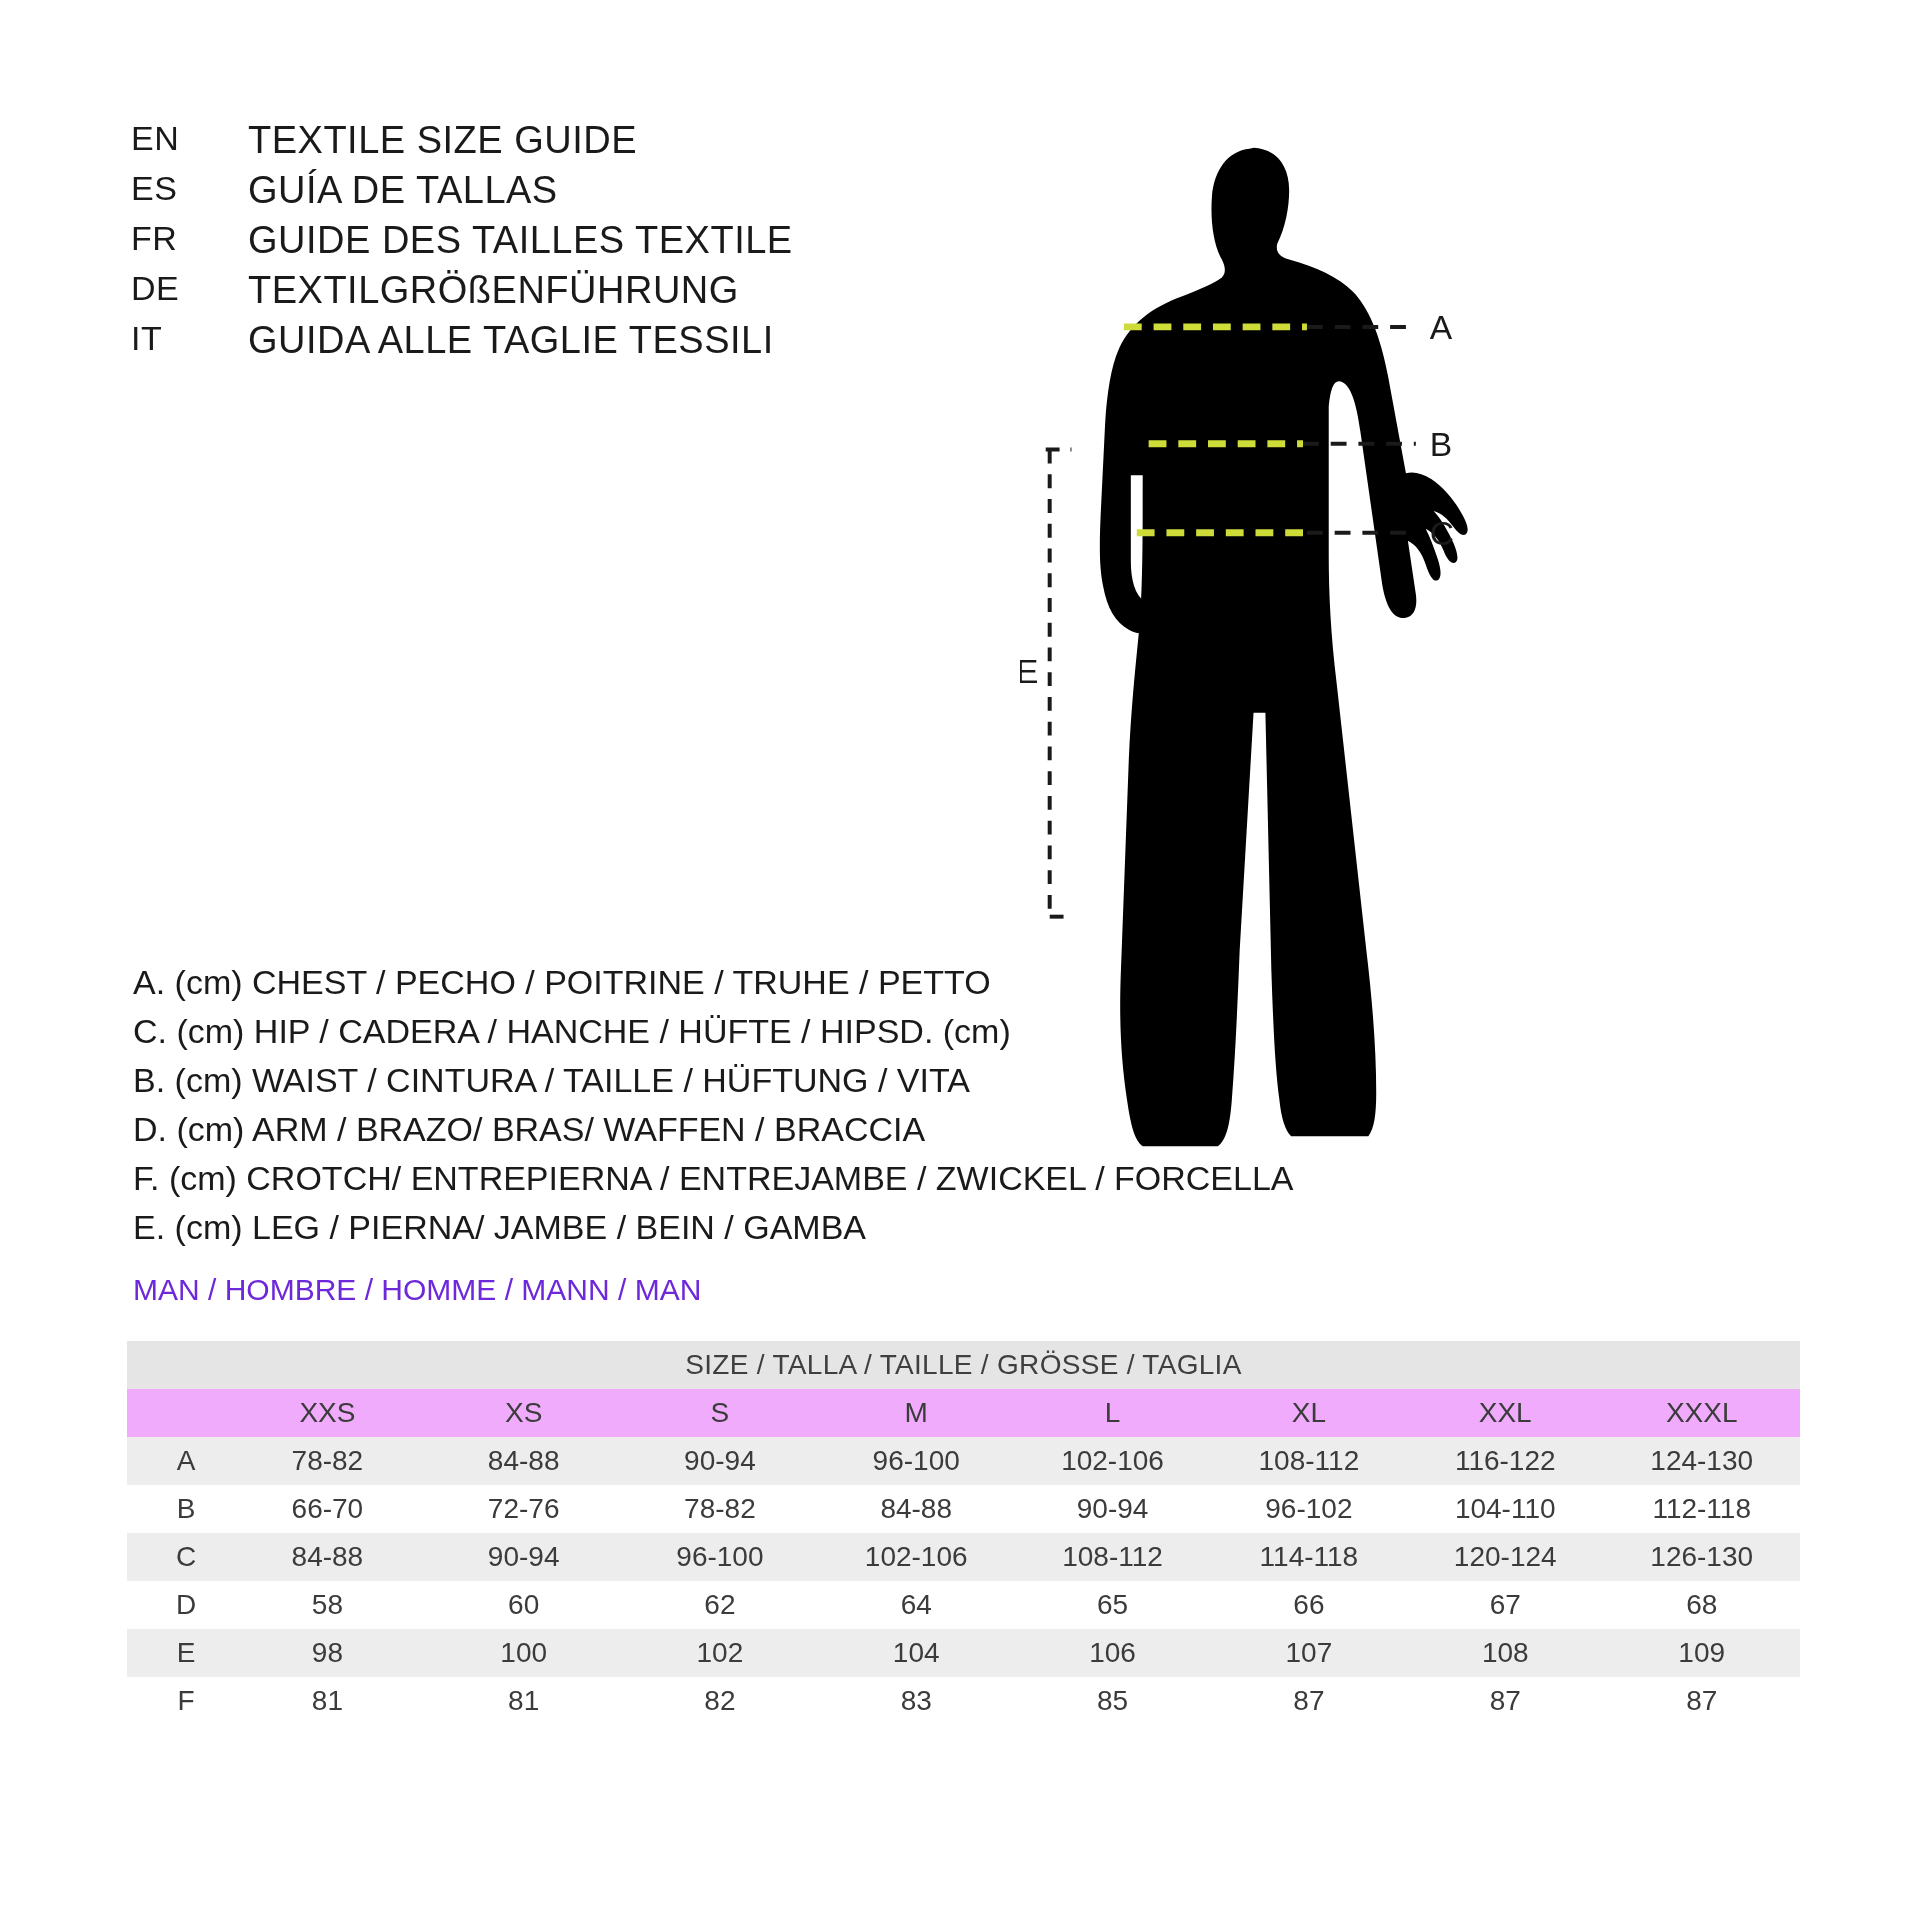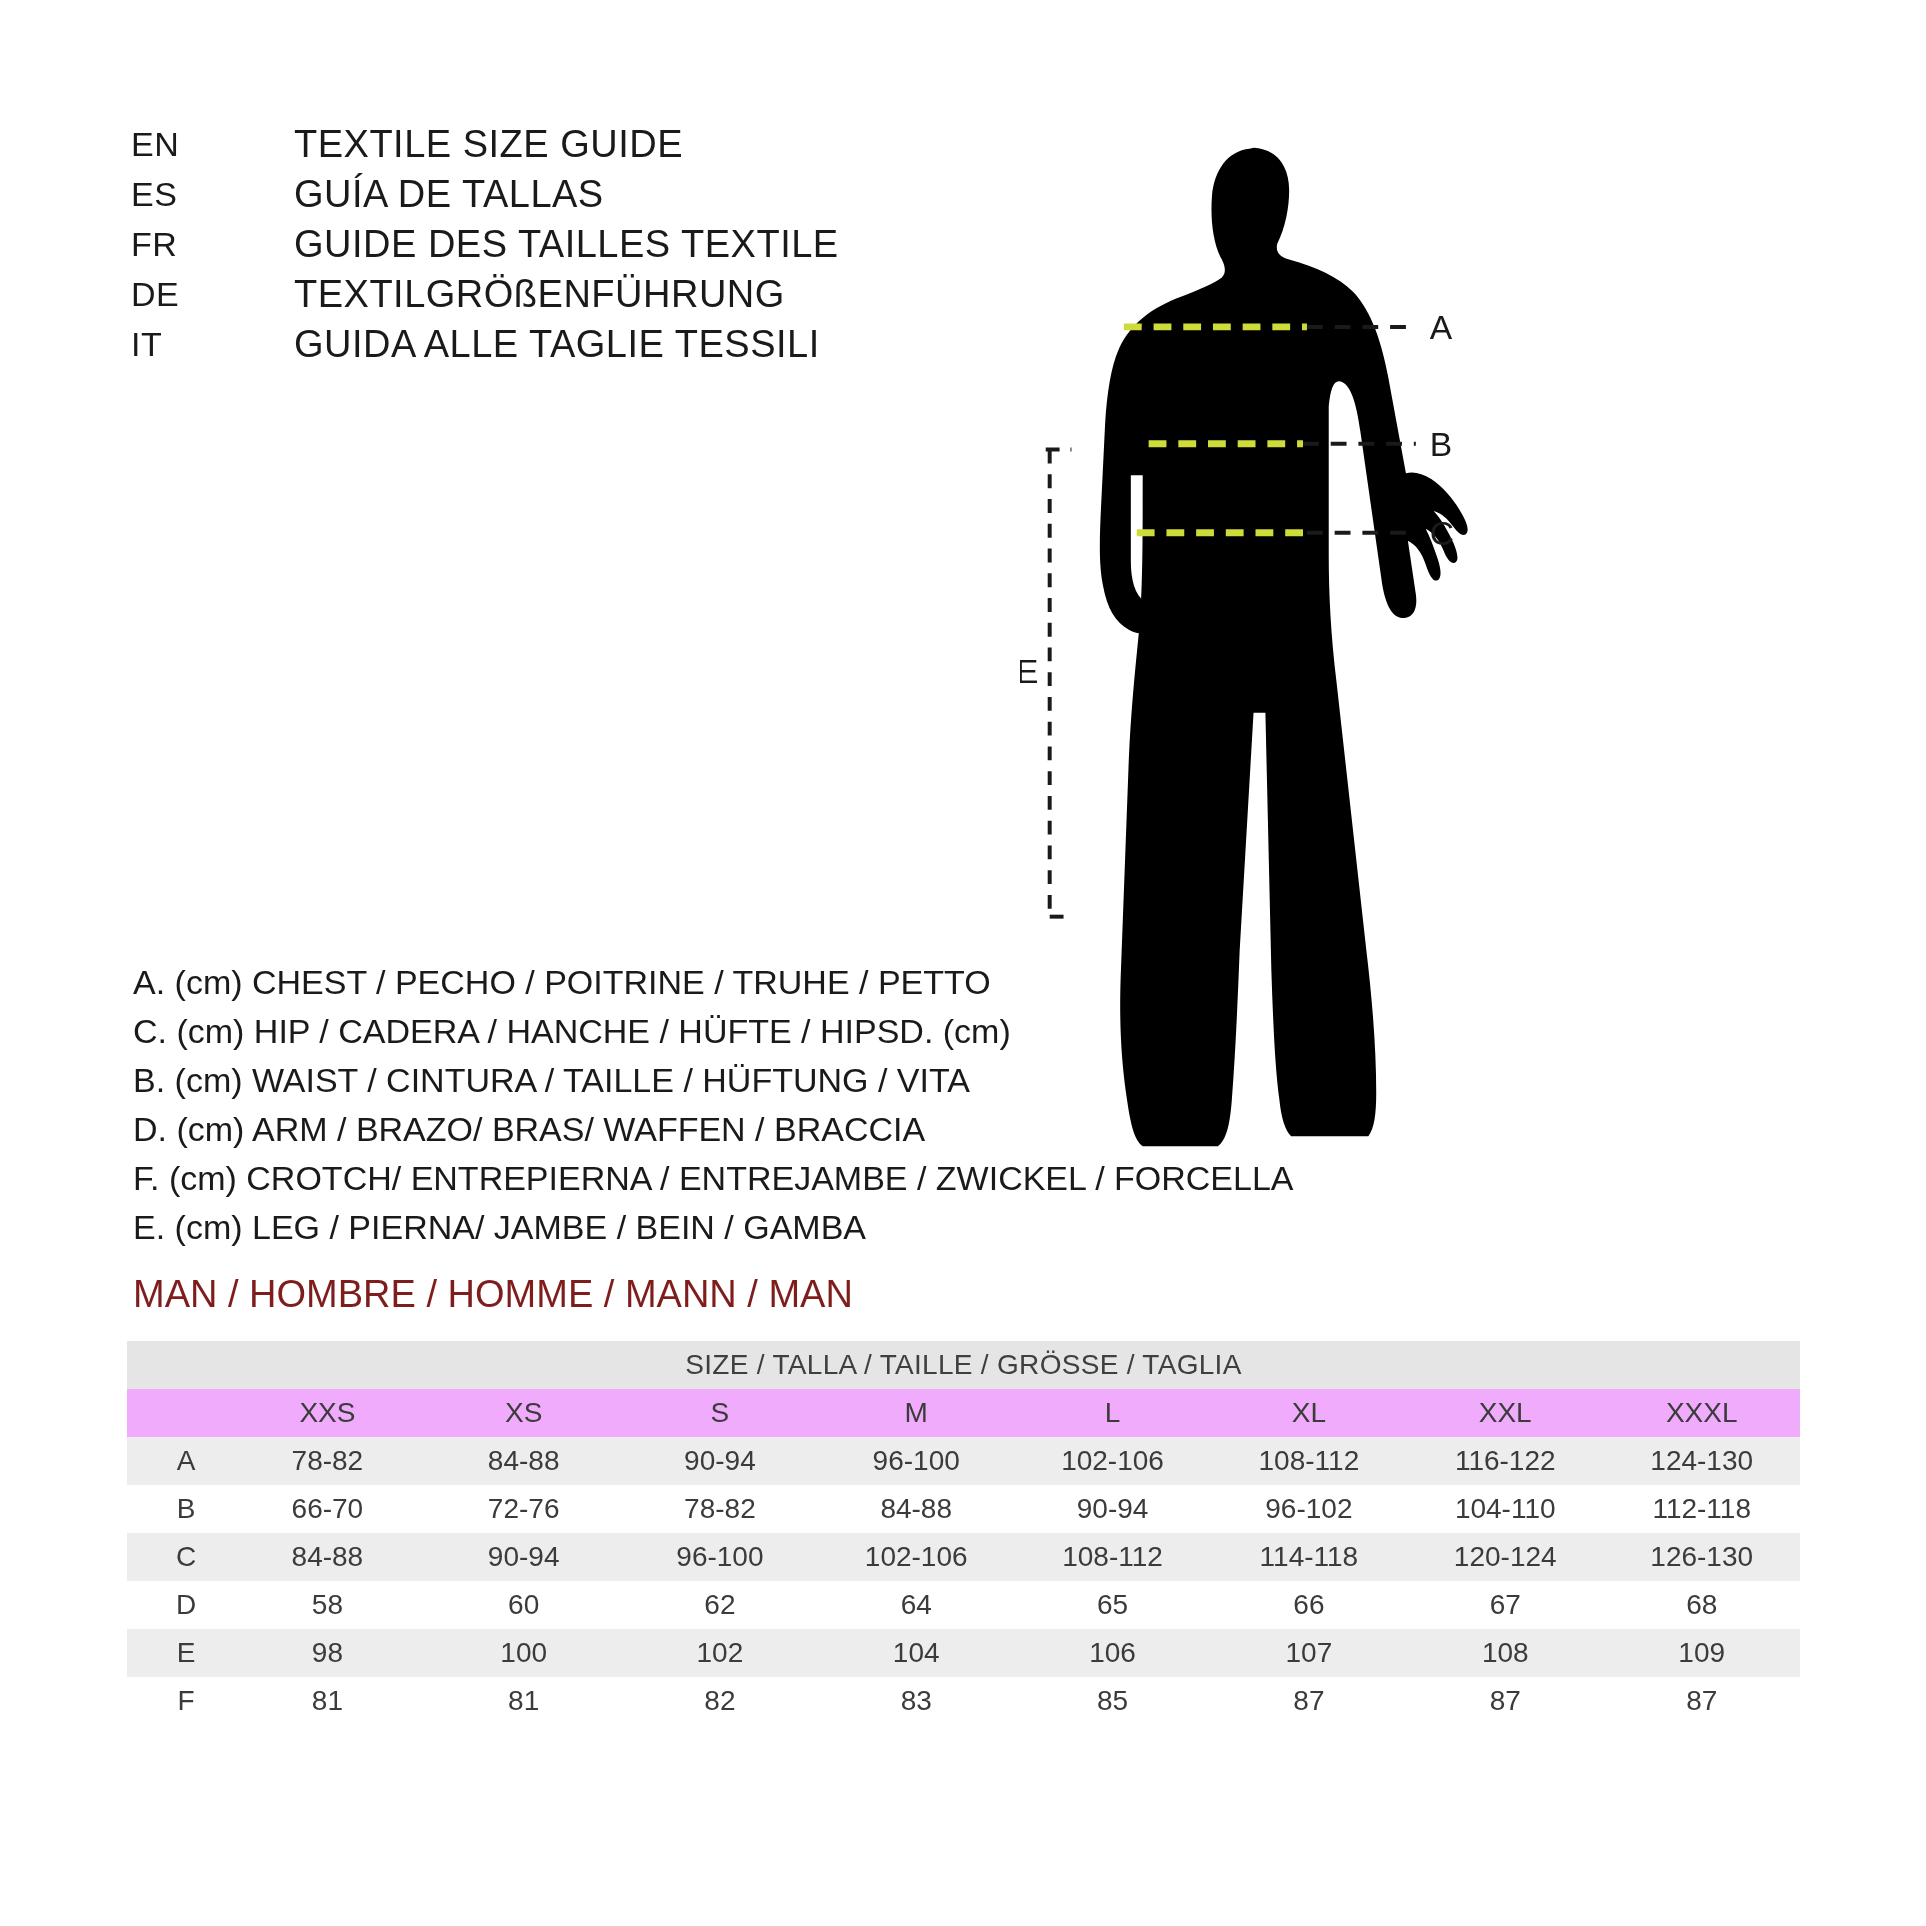--- a/index.html
+++ b/index.html
@@ -18,23 +18,22 @@
 
   
   #title-block {
     position: absolute;
     left: 131px;
     top: 119px;
     width: 792px;
   }
   .title-row {
     display: flex;
-    align-items: center;
+    align-items: flex-start;
     height: 50px;
-    gap: 46px;
   }
   .title-lang {
     width: 117px;
     font-size: 34px;
     letter-spacing: 0.5px;
     color: #1a1a1a;
   }
   .title-text {
     font-size: 38px;
     letter-spacing: 0.5px;
@@ -51,22 +50,22 @@
   .legend-row {
     font-size: 34px;
     line-height: 49px;
     color: #1a1a1a;
     white-space: nowrap;
   }
   #gender-label {
     position: absolute;
     left: 133px;
     top: 1273px;
-    font-size: 38px;
-    color: #7f1d1d;
+    font-size: 30px;
+    color: #6d28d9;
     white-space: nowrap;
   }
 
   
   #figure-block {
     position: absolute;
     left: 1020px;
     top: 79px;
     width: 851px;
     height: 1139px;

